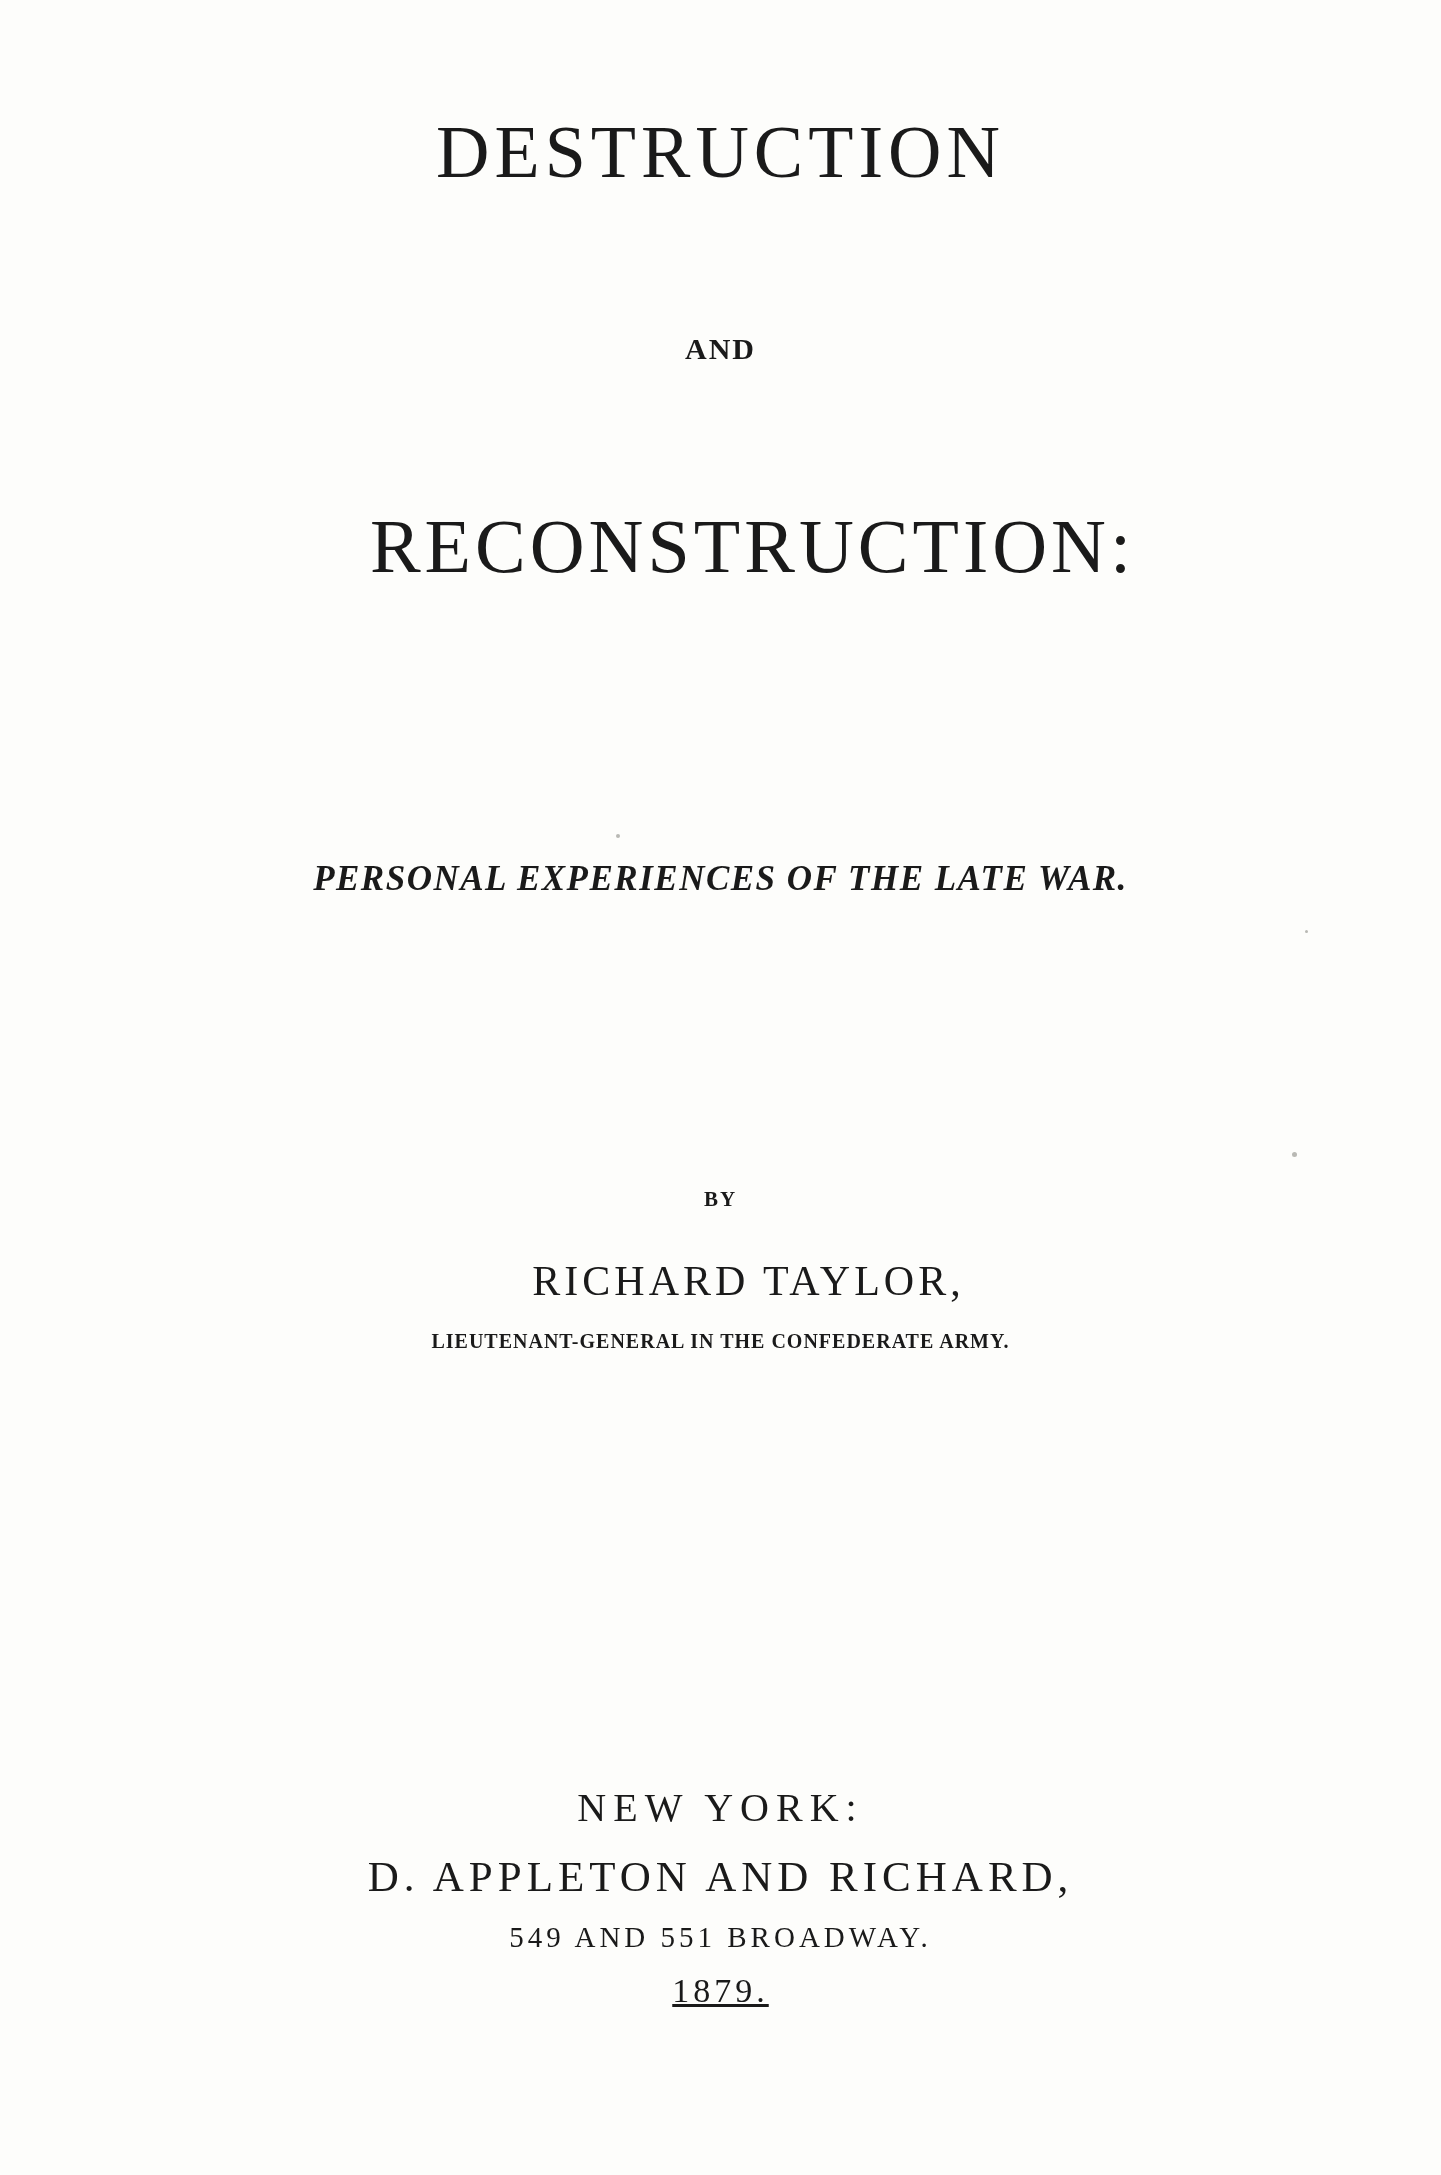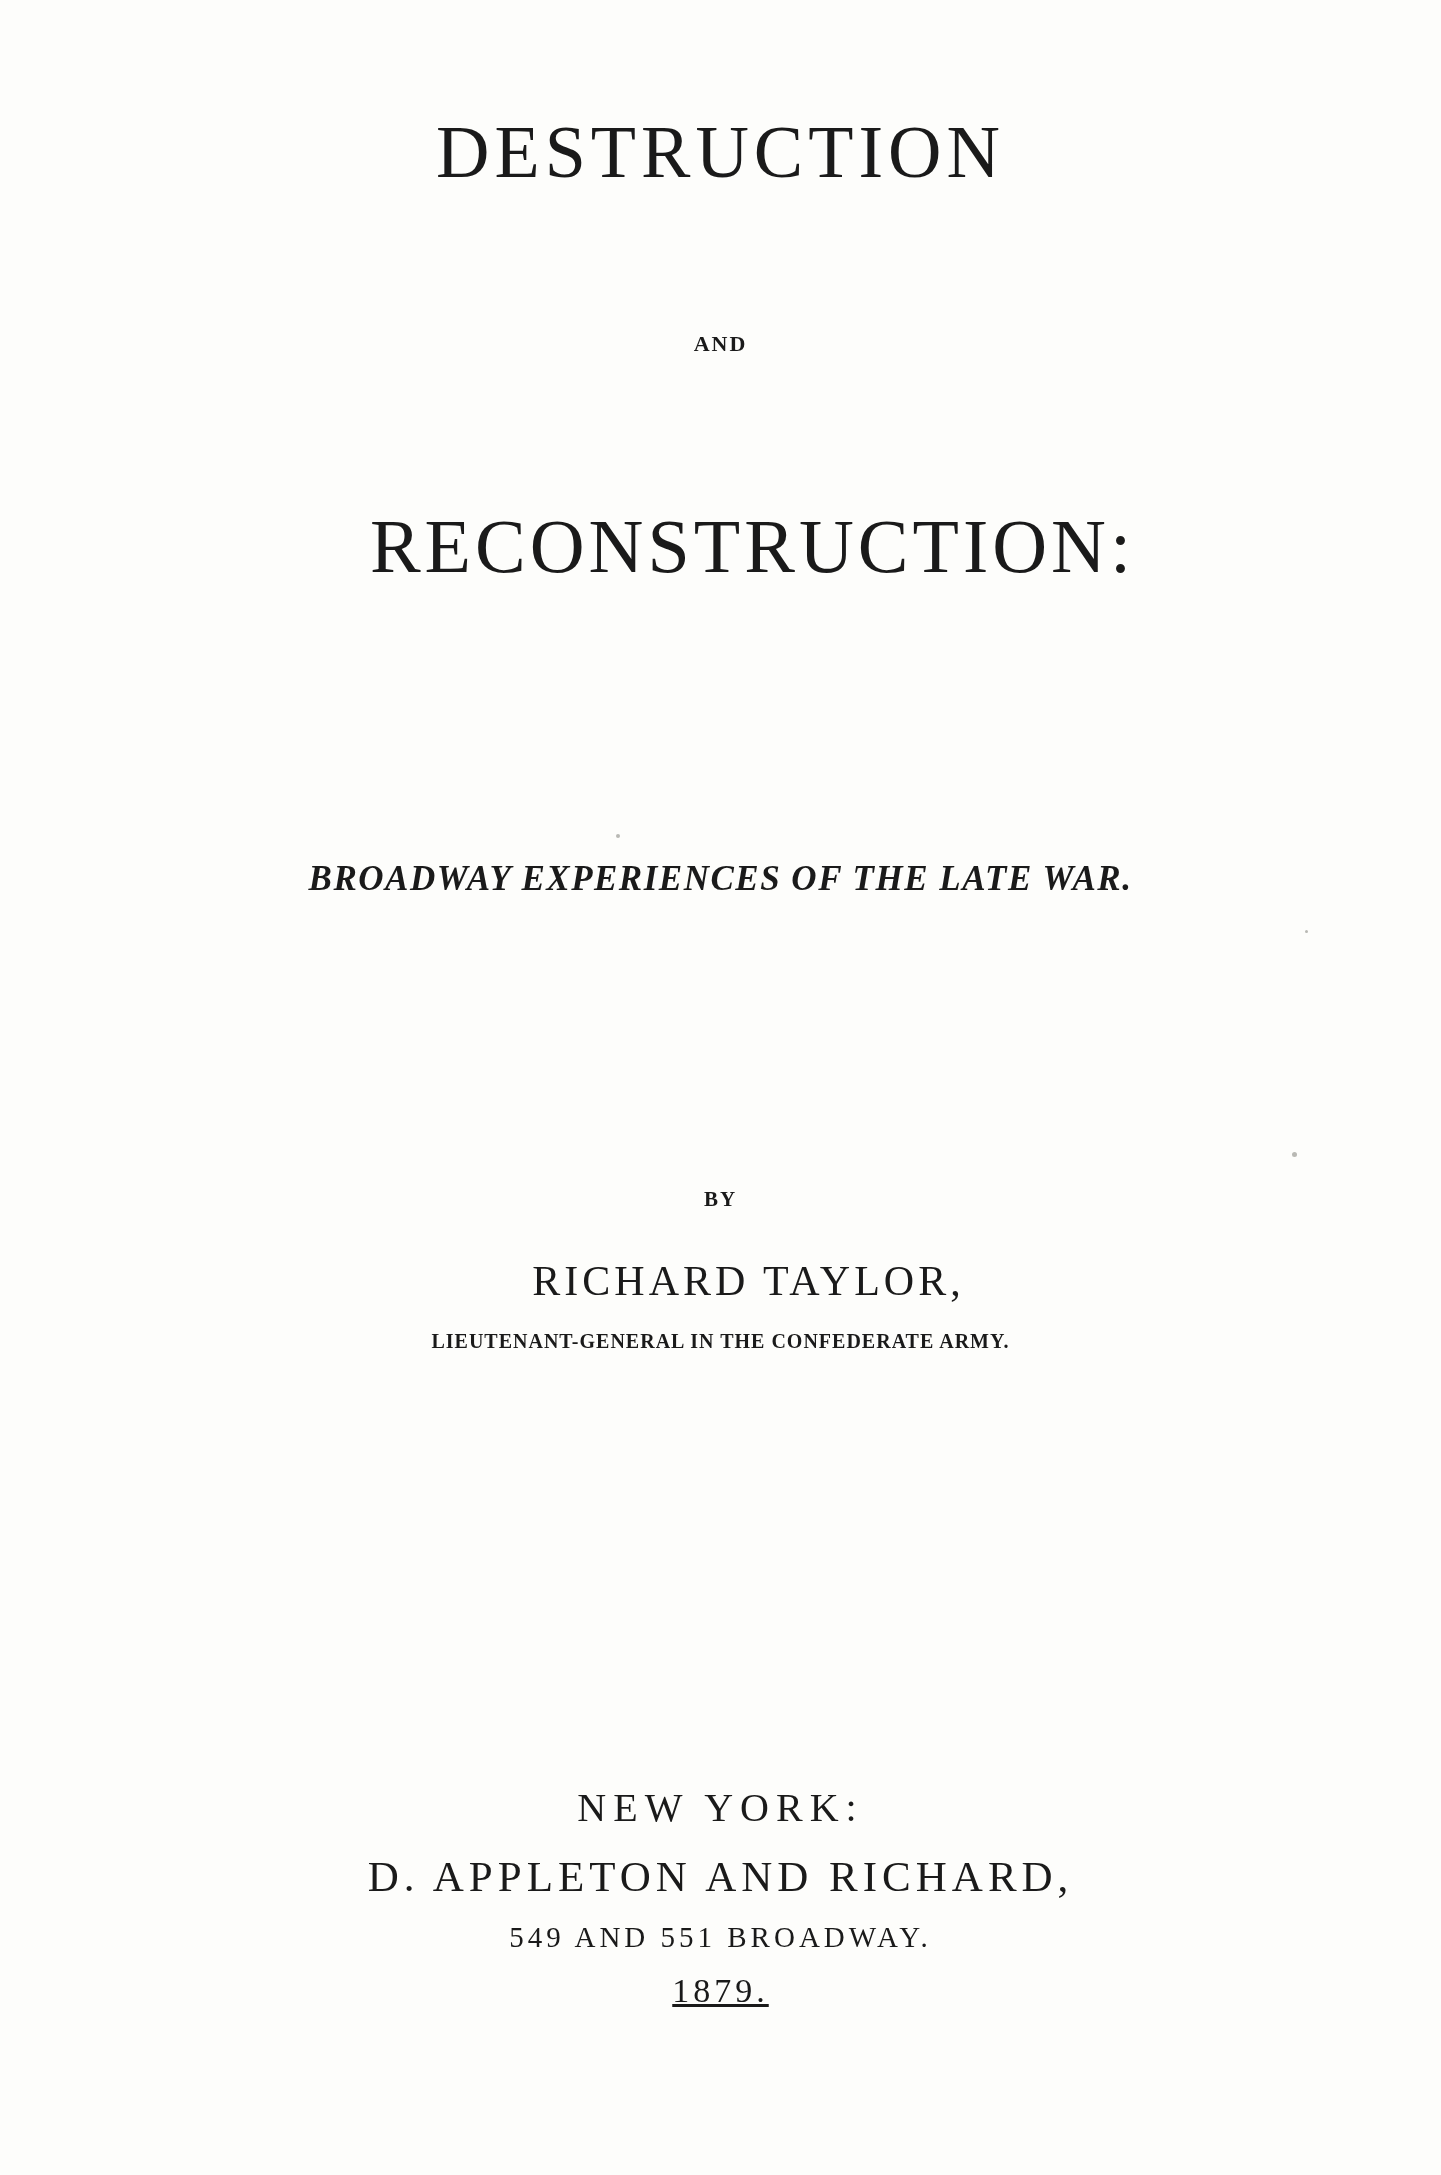--- a/index.html
+++ b/index.html
@@ -36,21 +36,21 @@
     top: 112px;
     font-size: 74px;
     letter-spacing: 5px;
     font-weight: 400;
     font-family: "Liberation Serif", serif;
   }
 
   
   .title-and {
     top: 332px;
-    font-size: 22px;
+    font-size: 30px;
     letter-spacing: 2px;
     font-weight: 700;
   }
 
   
   .title-second {
     top: 505px;
     font-size: 76px;
     letter-spacing: 4px;
     font-weight: 400;
@@ -130,21 +130,21 @@
 <body>
 
 <div class="page">
 
   <div class="centered title-main">DESTRUCTION</div>
 
   <div class="centered title-and">AND</div>
 
   <div class="centered title-second">RECONSTRUCTION:</div>
 
-  <div class="centered subtitle">BROADWAY EXPERIENCES OF THE LATE WAR.</div>
+  <div class="centered subtitle">PERSONAL EXPERIENCES OF THE LATE WAR.</div>
 
   <div class="centered byline-label">BY</div>
 
   <div class="centered author">RICHARD TAYLOR,</div>
 
   <div class="centered imprint-city">NEW YORK:</div>
 
   <div class="centered author-rank">LIEUTENANT-GENERAL IN THE CONFEDERATE ARMY.</div>
 
   <div class="centered imprint-publisher">D. APPLETON AND RICHARD,</div>

